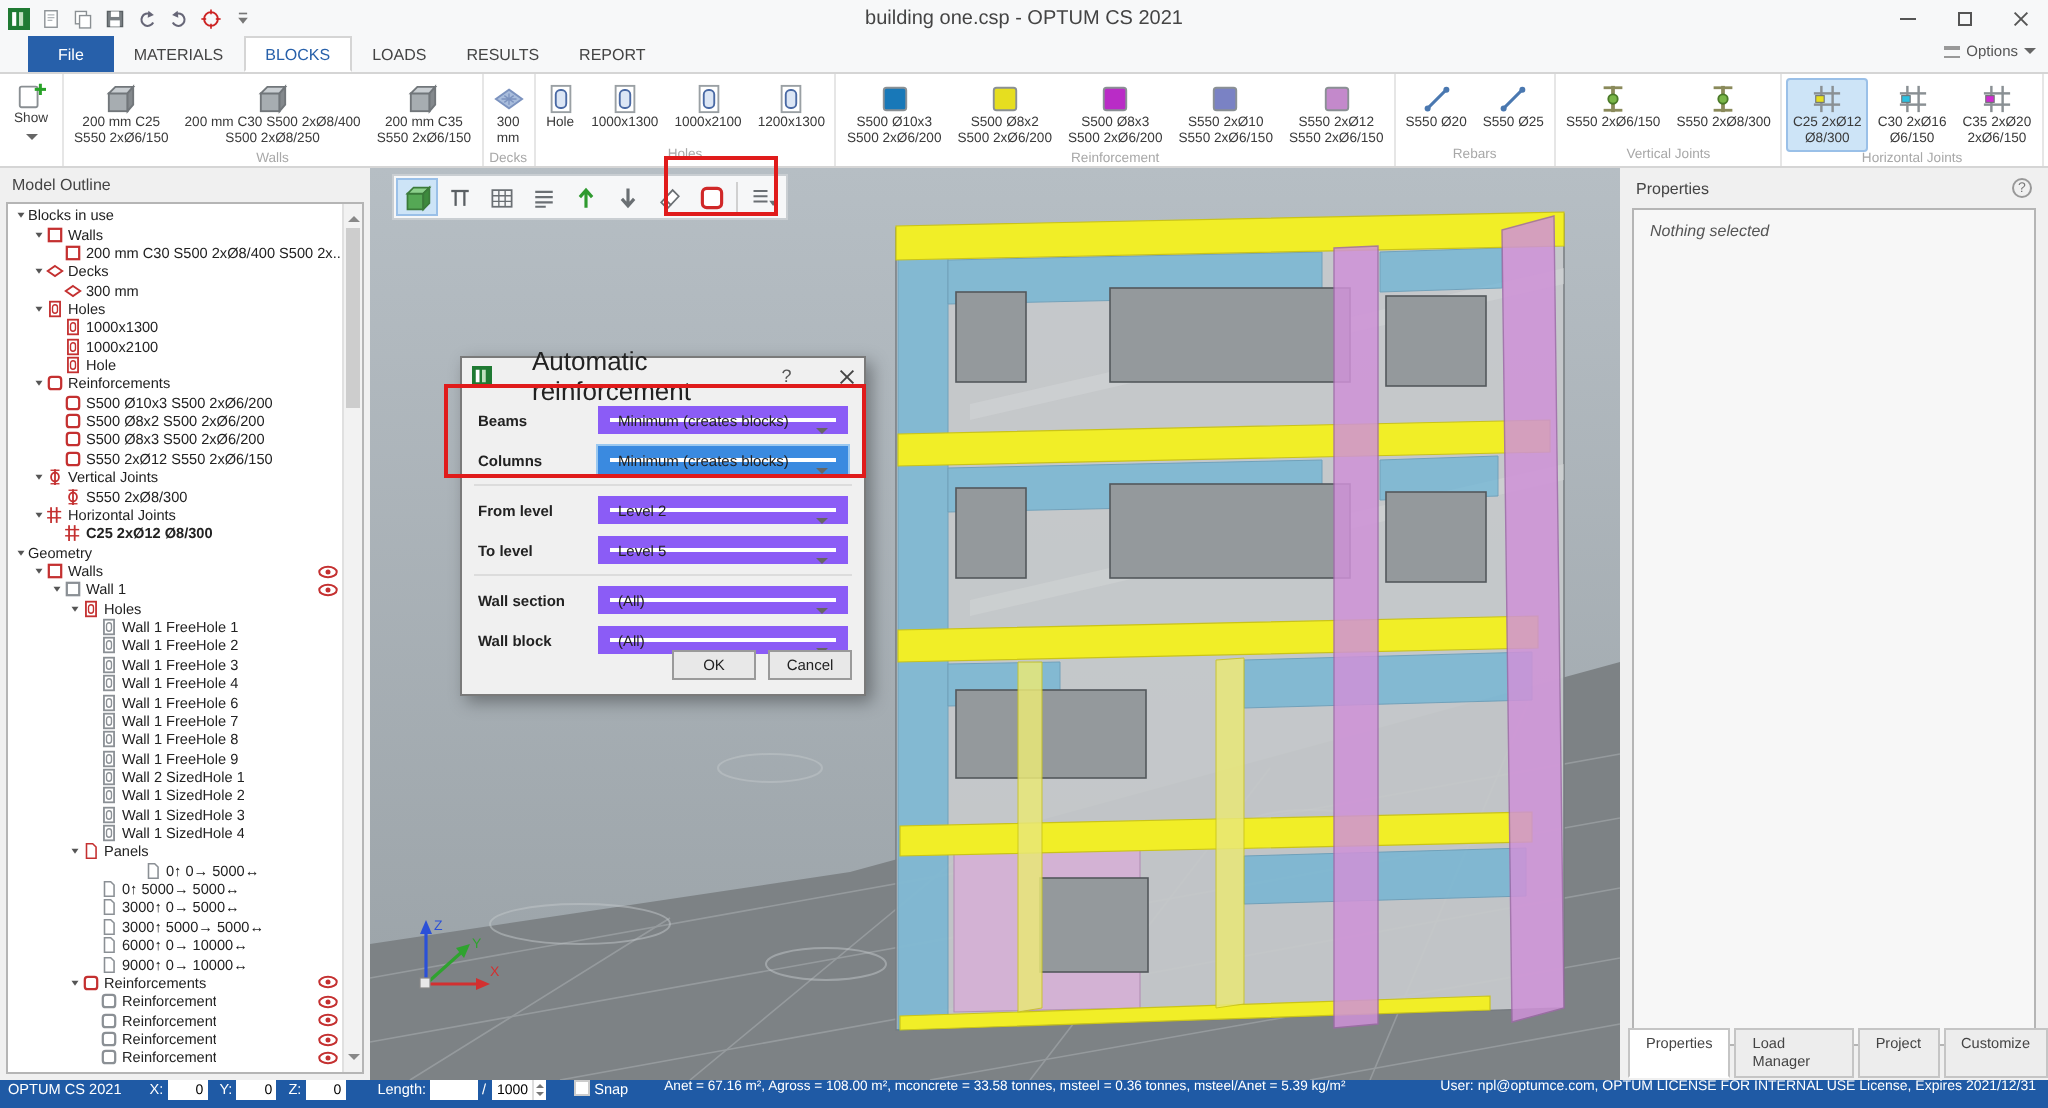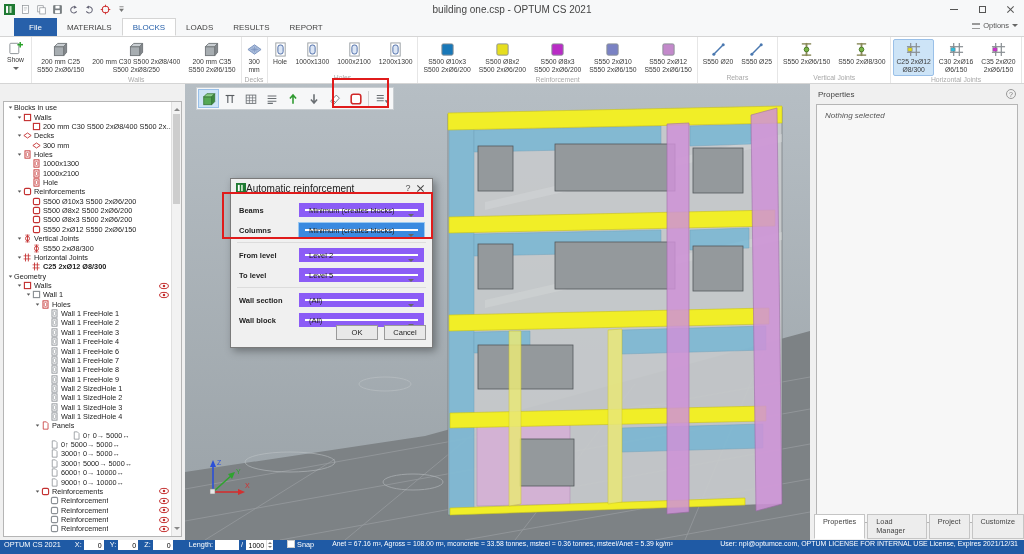--- a/index.html
+++ b/index.html
@@ -53,21 +53,21 @@
 .tsthumb{position:absolute;left:1px;top:12px;width:7px;height:90px;background:#cdcdcd}
 
 .viewport{position:absolute;left:185px;top:84px;width:625px;bottom:14px;background:linear-gradient(#b6bec4,#99a1a6)}
 .scene{position:absolute;left:0;top:0}
 .vtoolbar{position:absolute;left:11px;top:3px;display:flex;align-items:center;background:#f6f7f8;border:1px solid #c9ced2;padding:1px;z-index:3}
 .vbtn{width:21px;height:19px;display:flex;align-items:center;justify-content:center;border:1px solid transparent;background:transparent}
 .vbtn.sel{background:#cde4f7;border-color:#9ac0e8}
 .vsep{width:1px;height:15px;background:#d0d0d0;margin:0 2px}
 
 .dialog{position:absolute;left:230px;top:178px;width:203px;height:170px;background:#f0f0f0;border:1px solid #7a7a7a;box-shadow:3px 3px 8px rgba(0,0,0,.35);z-index:6}
-.dlg-title{height:18px;display:flex;align-items:center;padding:0 5px;font-size:10px;color:#222;gap:0}
+.dlg-title{height:18px;display:flex;align-items:center;padding:0 5px;font-size:13px;color:#222;gap:20px}
 .dlg-ico{width:10px;height:10px;display:flex}
 .dlg-btn{width:14px;height:12px;display:flex;align-items:center;justify-content:center;color:#555;font-size:9px}
 .dlg-help{margin-left:auto}
 .dlg-help::before{content:"?"}
 .dlg-close{position:relative;width:12px;height:12px}
 .dlg-close::before,.dlg-close::after{content:"";position:absolute;left:5px;top:2px;width:1px;height:9px;background:#444}
 .dlg-close::before{transform:rotate(45deg)}.dlg-close::after{transform:rotate(-45deg)}
 .dlg-body{padding:3px 0 0}
 .drow{display:flex;align-items:center;height:20px;padding:0 8px}
 .dlabel{width:60px;flex:0 0 60px;font-weight:bold;font-size:7.5px;color:#222}
@@ -451,20 +451,21 @@
         </div>
         <div class="rglabel">Horizontal Joints</div>
       </div>
       <div class="rgroup">
         <div class="ritems"></div>
         <div class="rglabel">Wall supports</div>
       </div>
     </div>
 
   <div class="leftpanel">
+    <div class="panel-h">Model Outline</div>
     <div class="treebox">
       <div class="treerows" id="tree">
           <div class="trow" style="padding-left: 2px;">
             <span class="exp">
               <svg width="7" height="7" viewBox="0 0 16 16">
                 <path d="M4,5.5 h8 l-4,5.5 z" fill="#555"></path>
               </svg>
             </span>
             <span class="tlabel">Blocks in use</span>
           </div>

